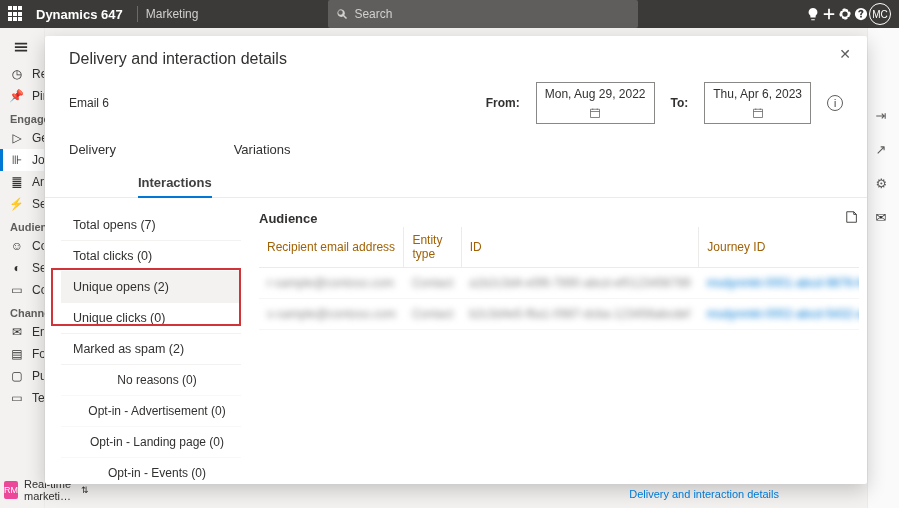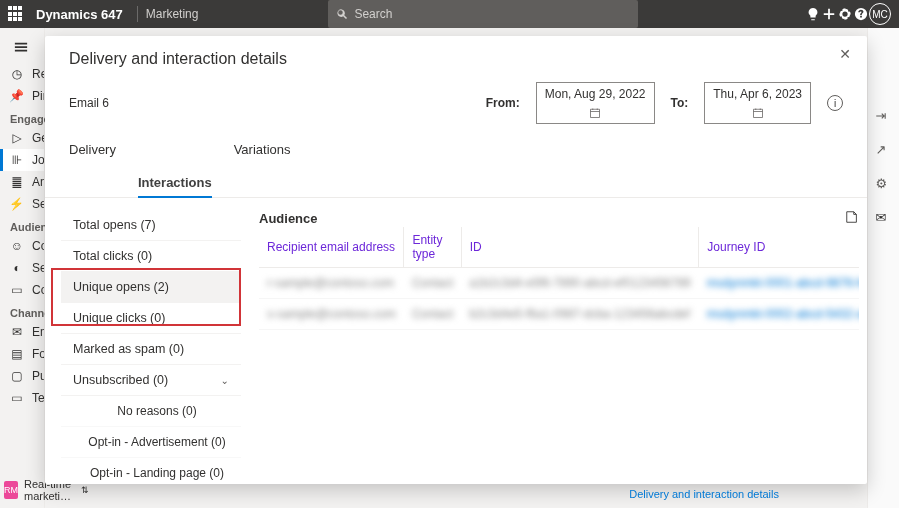--- a/index.html
+++ b/index.html
@@ -44,21 +44,21 @@
   .metrics{width:180px;flex-shrink:0;}
   .metric{padding:8px 12px;border-bottom:1px solid #f3f2f1;font-size:12.5px;cursor:pointer;display:flex;align-items:center;}
   .metric.sel{background:#f3f2f1;}
   .metric .chev{margin-left:auto;font-size:10px;color:#605e5c;}
   .subm{padding:8px 12px 8px 24px;font-size:12px;color:#323130;border-bottom:1px solid #f8f8f8;cursor:pointer;text-align:center;}
   .highlight{position:absolute;border:2px solid #d13438;pointer-events:none;}
   .audience{flex:1;padding-left:18px;overflow:hidden;}
   .aud-head{display:flex;align-items:center;font-size:13px;font-weight:600;margin-bottom:0;}
   .aud-head .export{margin-left:auto;cursor:pointer;}
   .tbl{width:100%;font-size:12px;border-collapse:collapse;}
-  .tbl th{text-align:left;font-weight:400;color:#6d28d9;border-bottom:1px solid #edebe9;padding:6px 8px;border-right:1px solid #edebe9;}
+  .tbl th{text-align:left;font-weight:400;color:#a16207;border-bottom:1px solid #edebe9;padding:6px 8px;border-right:1px solid #edebe9;}
   .tbl td{padding:8px 8px;border-bottom:1px solid #f6f6f6;}
   .blur{filter:blur(3px);color:#888;white-space:nowrap;overflow:hidden;}
   .blur.link{color:#0078d4;}
   .footlink{position:absolute;bottom:8px;right:120px;font-size:11px;color:#0078d4;cursor:pointer;}
   svg{fill:currentColor;}
 </style>
 </head>
 <body>
 
 <div class="topbar">
@@ -220,25 +220,21 @@
       <div class="metric">
           <span>Total clicks (0)</span>
         </div>
       <div class="metric sel">
           <span>Unique opens (2)</span>
         </div>
       <div class="metric">
           <span>Unique clicks (0)</span>
         </div>
       <div class="metric">
-          <span>Marked as spam (0)</span>
-        </div>
-      <div class="metric">
-          <span>Unsubscribed (0)</span>
-          <span class="chev">⌄</span>
+          <span>Marked as spam (2)</span>
         </div>
       <div class="subm">No reasons (0)</div>
       <div class="subm">Opt-in - Advertisement (0)</div>
       <div class="subm">Opt-in - Landing page (0)</div>
       <div class="subm">Opt-in - Events (0)</div>
       <div class="subm">Opt-out - Content was irrelevant (</div>
 
       <div class="highlight" style="top:58px;left:-10px;width:190px;height:58px;"></div>
     </div>
     <div class="audience">

